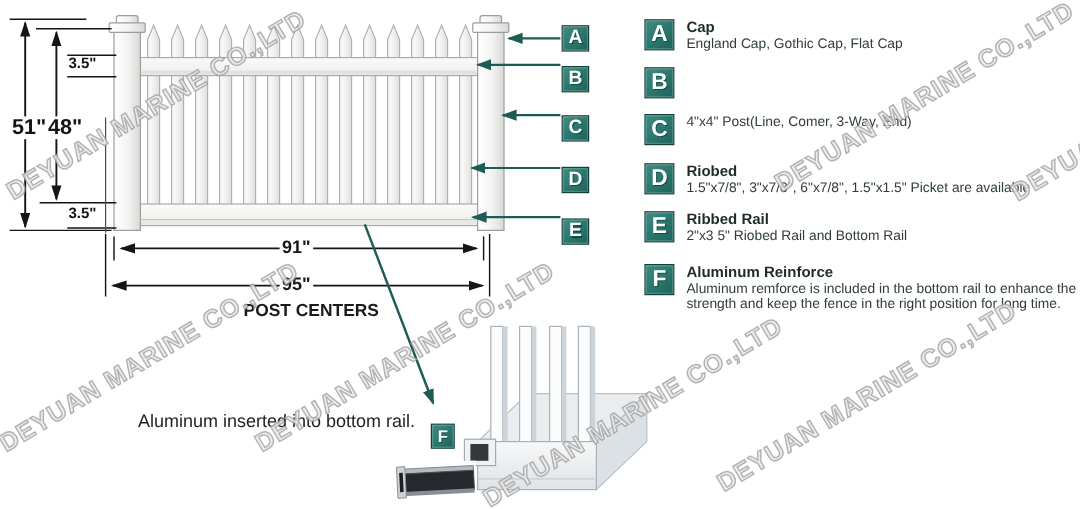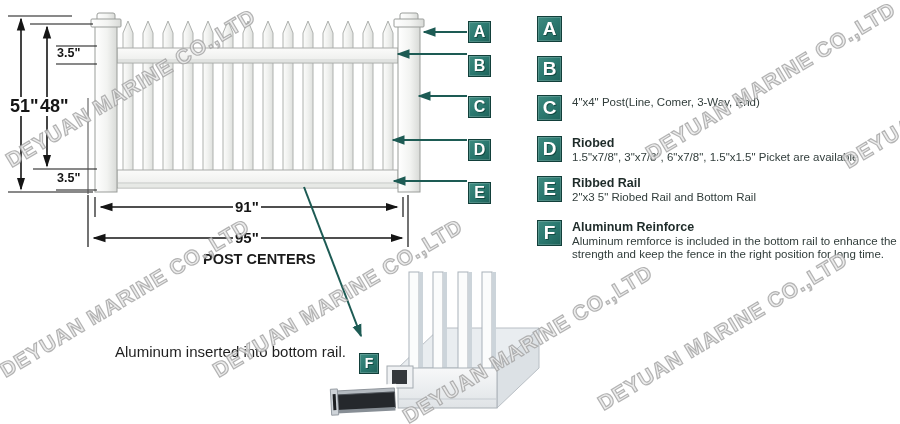--- a/index.html
+++ b/index.html
@@ -215,20 +215,24 @@
 
   <div class="lbox cbox" style="left:468px;top:21px">A</div>
   <div class="lbox cbox" style="left:468px;top:55px">B</div>
   <div class="lbox cbox" style="left:468px;top:96px">C</div>
   <div class="lbox cbox" style="left:468px;top:139px">D</div>
   <div class="lbox cbox" style="left:468px;top:182px">E</div>
   <div class="lbox fbox" style="left:359px;top:353px">F</div>
 
   <div class="legend-item" style="top:16px">
     <div class="lbox">A</div>
+    <div class="ltext">
+      <div class="ltitle">Cap</div>
+      <div class="ldesc">England Cap, Gothic Cap, Flat Cap</div>
+    </div>
   </div>
   <div class="legend-item" style="top:56px">
     <div class="lbox">B</div>
   </div>
   <div class="legend-item" style="top:95px">
     <div class="lbox">C</div>
     <div class="ltext">
       <div class="ldesc">4"x4" Post(Line, Comer, 3-Way, End)</div>
     </div>
   </div>

